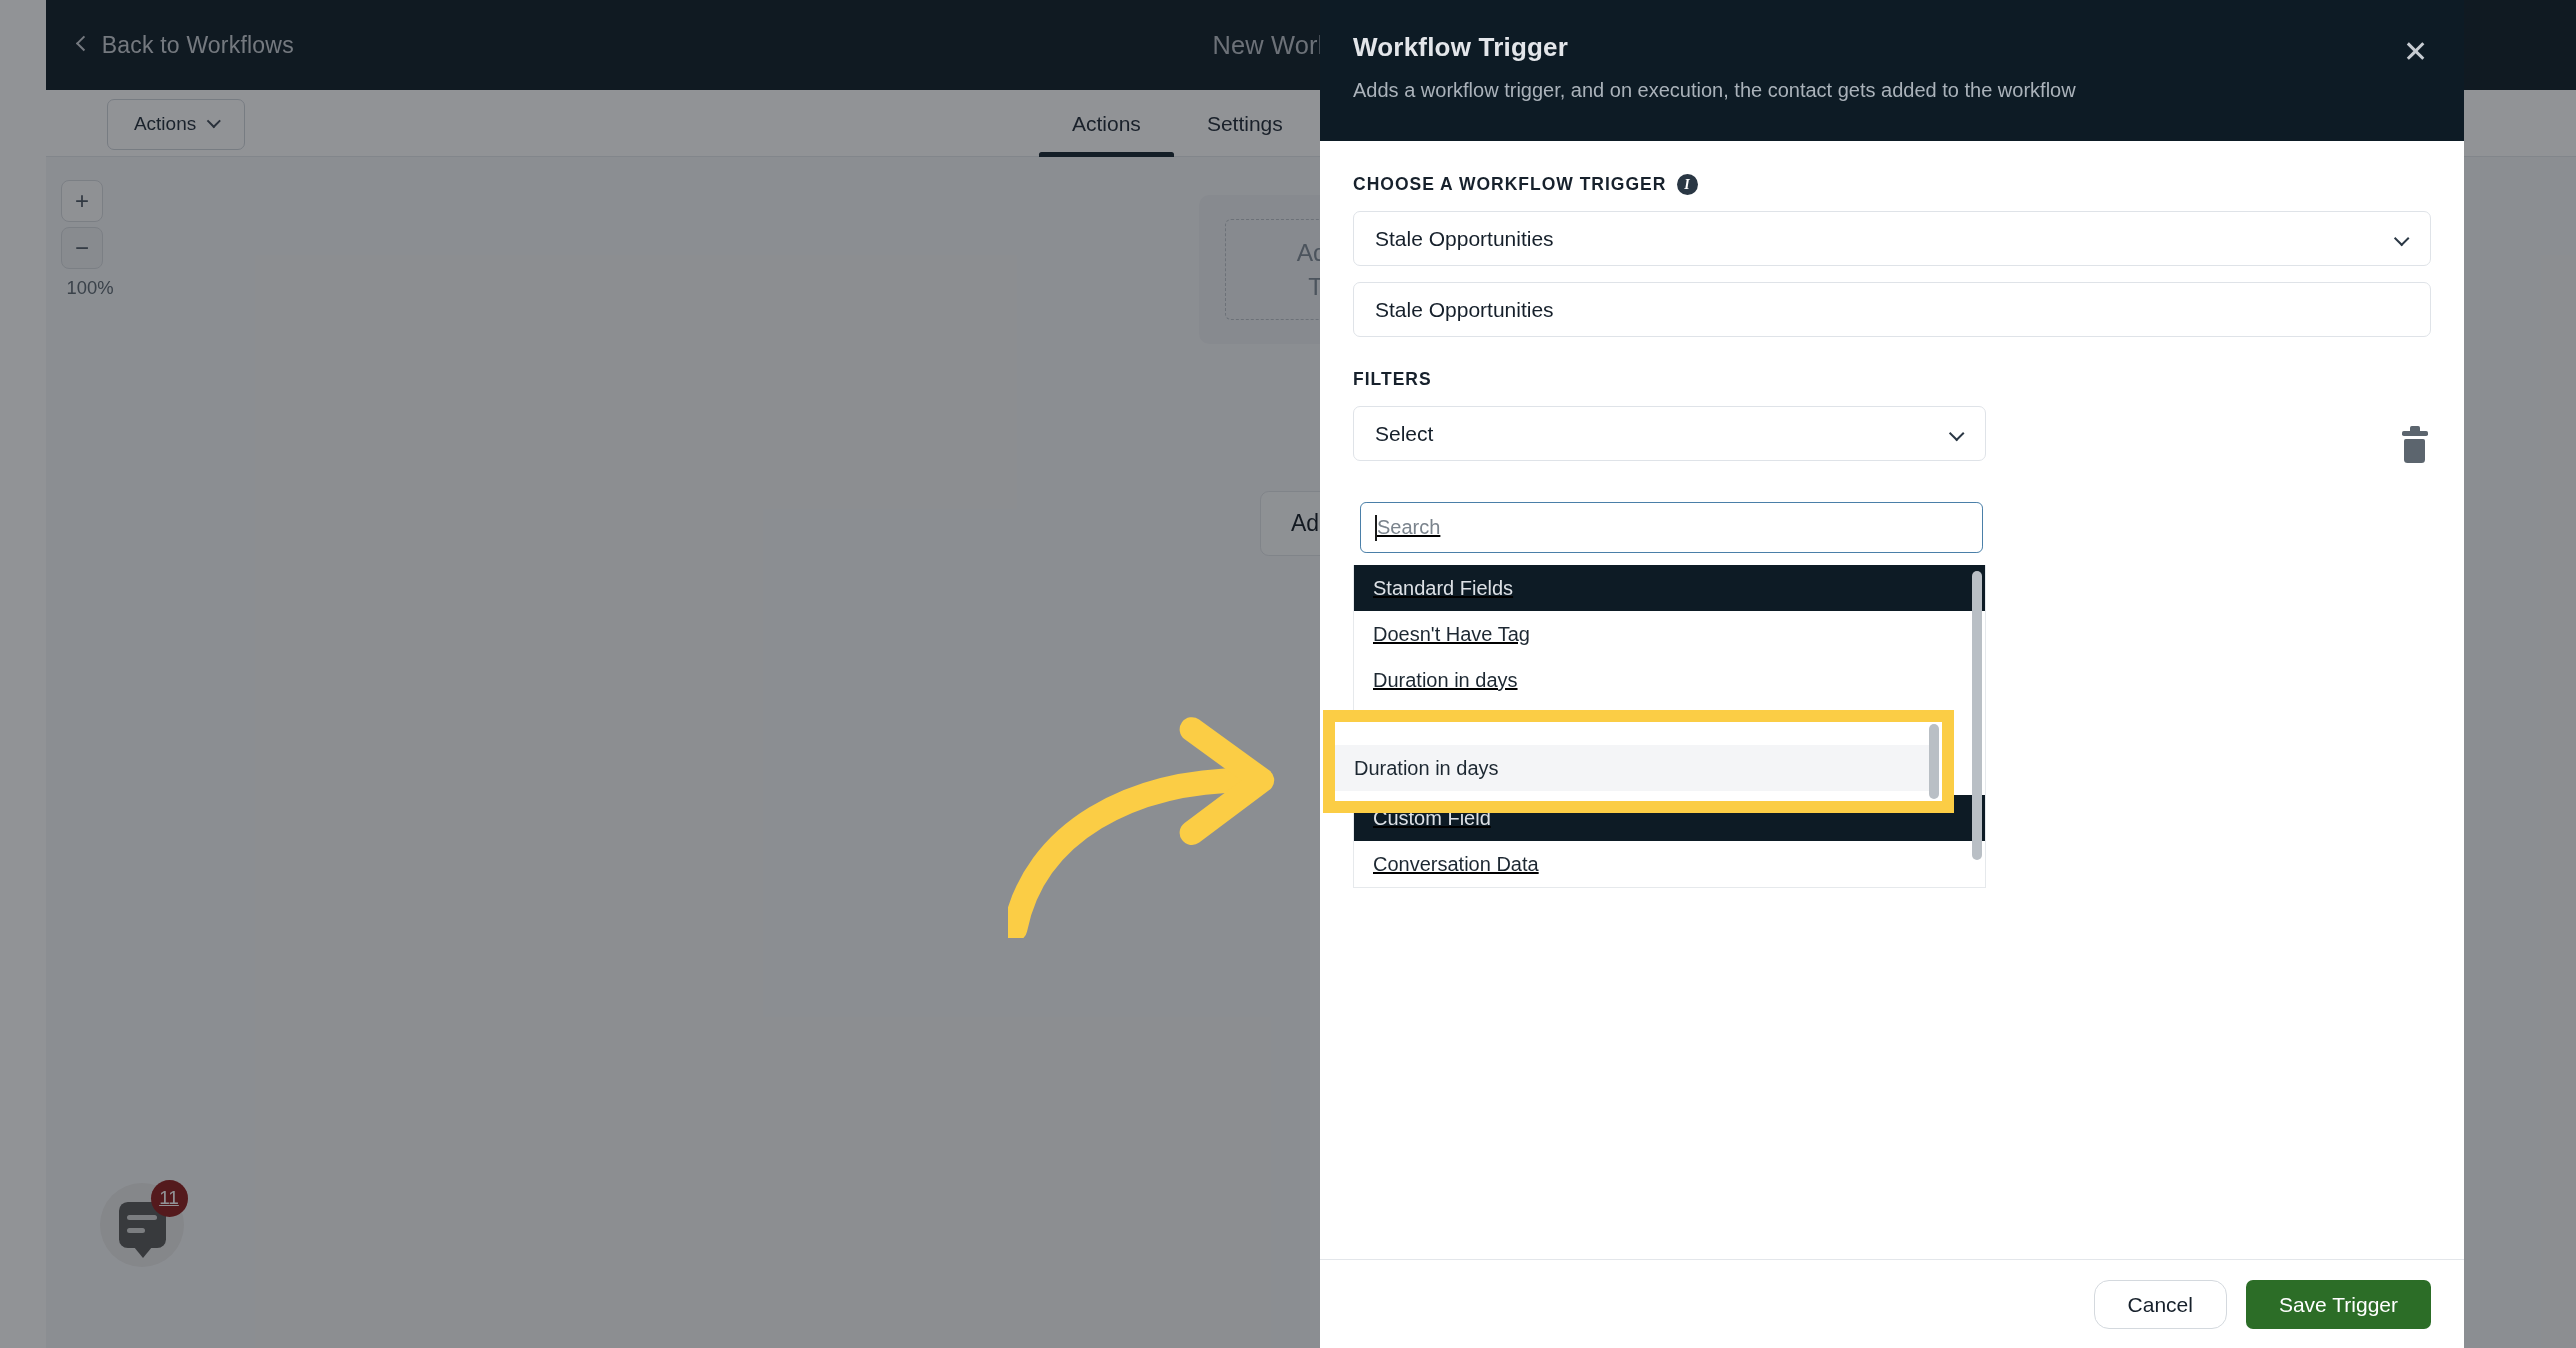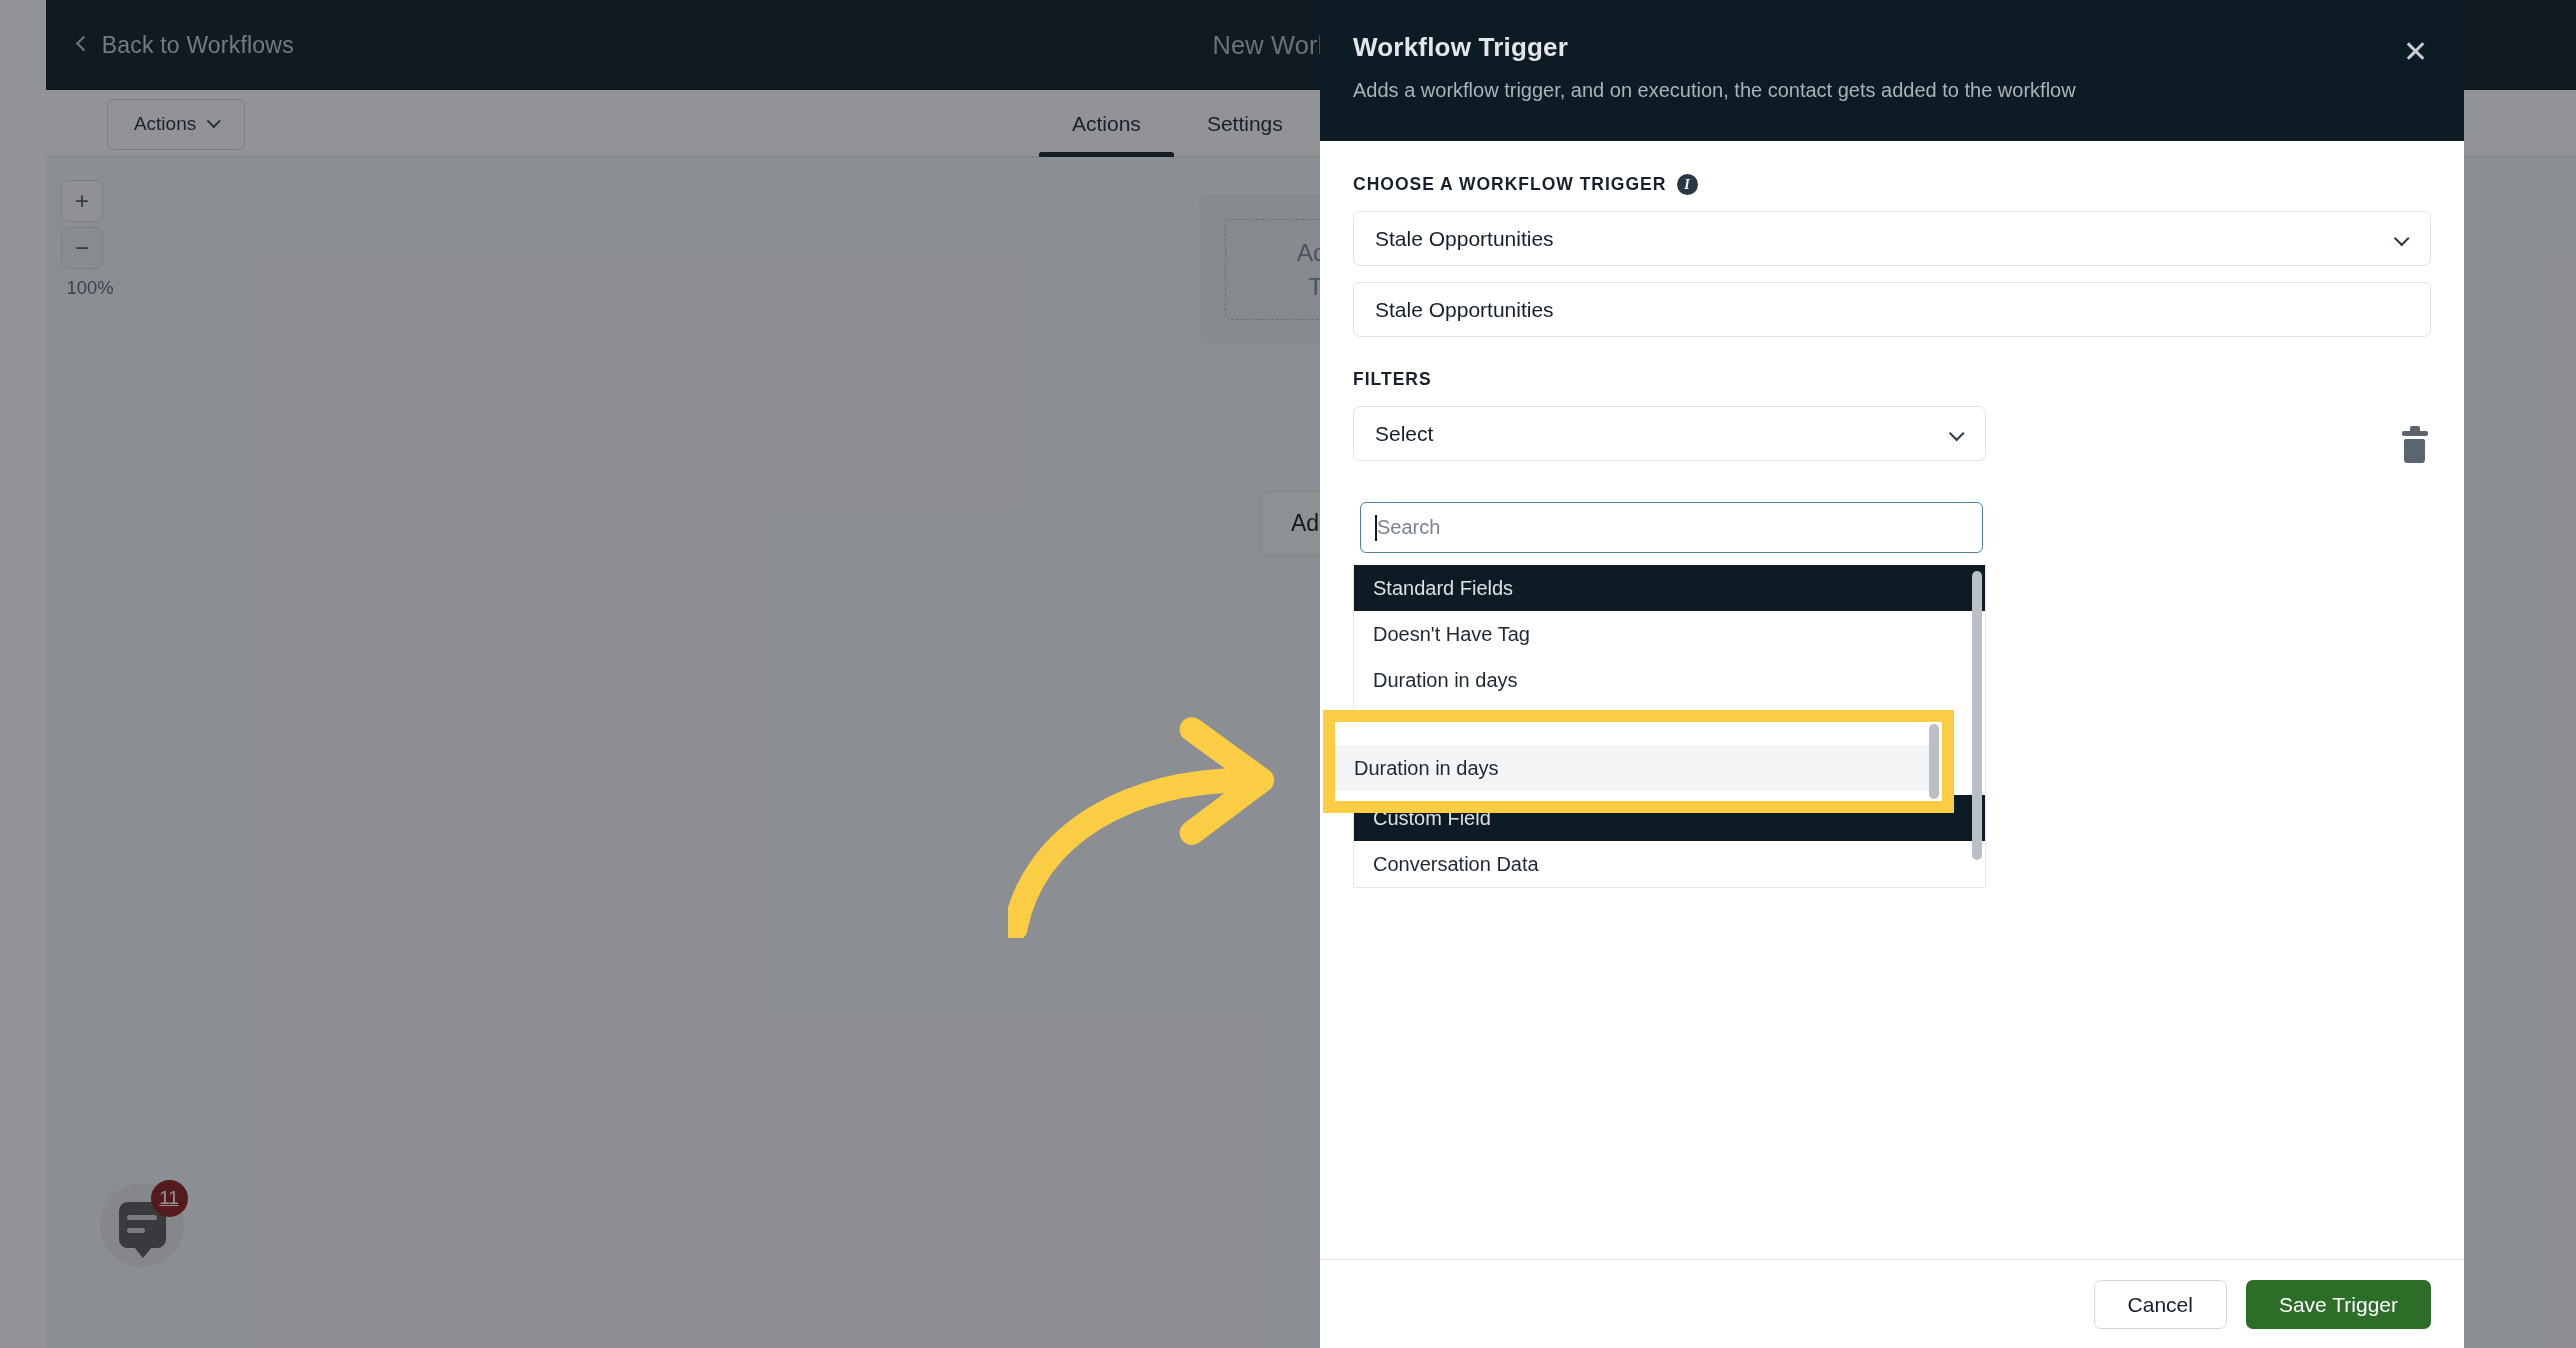--- a/index.html
+++ b/index.html
@@ -216,21 +216,21 @@
     width: 10.5px; height: 4.4px; background: #5c656e; border-radius: 1.8px 1.8px 0 0;
   }
   .trash-icon .can {
     position: absolute; top: 8px; left: 2.6px; width: 21px; height: 24px;
     background: #5c656e; border-radius: 1.8px 1.8px 3.5px 3.5px;
   }
 
   
   .dd {
     position: absolute; left: 33px; top: 361px; width: 633px;
-    background: #ffffff; z-index: 5;
+    background: #ffffff; z-index: 5; text-decoration: underline;
   }
   .dd-search {
     height: 51px; margin: 0 3.5px 0 7px;
     border: 1.8px solid #4a7fa8; border-radius: 6.1px;
     background: #ffffff; display: flex; align-items: center;
     padding: 0 16px; font-size: 20px; color: #7b848d; position: relative;
   }
   .dd-caret {
     position: absolute; left: 14px; top: 12.3px; width: 1.8px; height: 26px; background: #1a1a1a;
   }
@@ -251,21 +251,21 @@
     background: #b9bfc5; border-radius: 5.3px;
   }
 
   
   .panel-foot {
     flex: 0 0 90px; border-top: 0.9px solid #e3e6ea;
     display: flex; align-items: center; justify-content: flex-end;
     gap: 19px; padding-right: 33px; background: #ffffff;
   }
   .btn-cancel {
-    height: 49px; padding: 0 33px; border: 0.9px solid #d4d9de; border-radius: 7px;
+    height: 49px; padding: 0 33px; border: 0.9px solid #d4d9de; border-radius: 15px;
     background: #ffffff; color: #16202b; font-size: 21px;
     display: flex; align-items: center;
   }
   .btn-save {
     height: 49px; padding: 0 33px; border-radius: 7px;
     background: #2c6d27; color: #ffffff; font-size: 21px;
     display: flex; align-items: center;
   }
 
   

